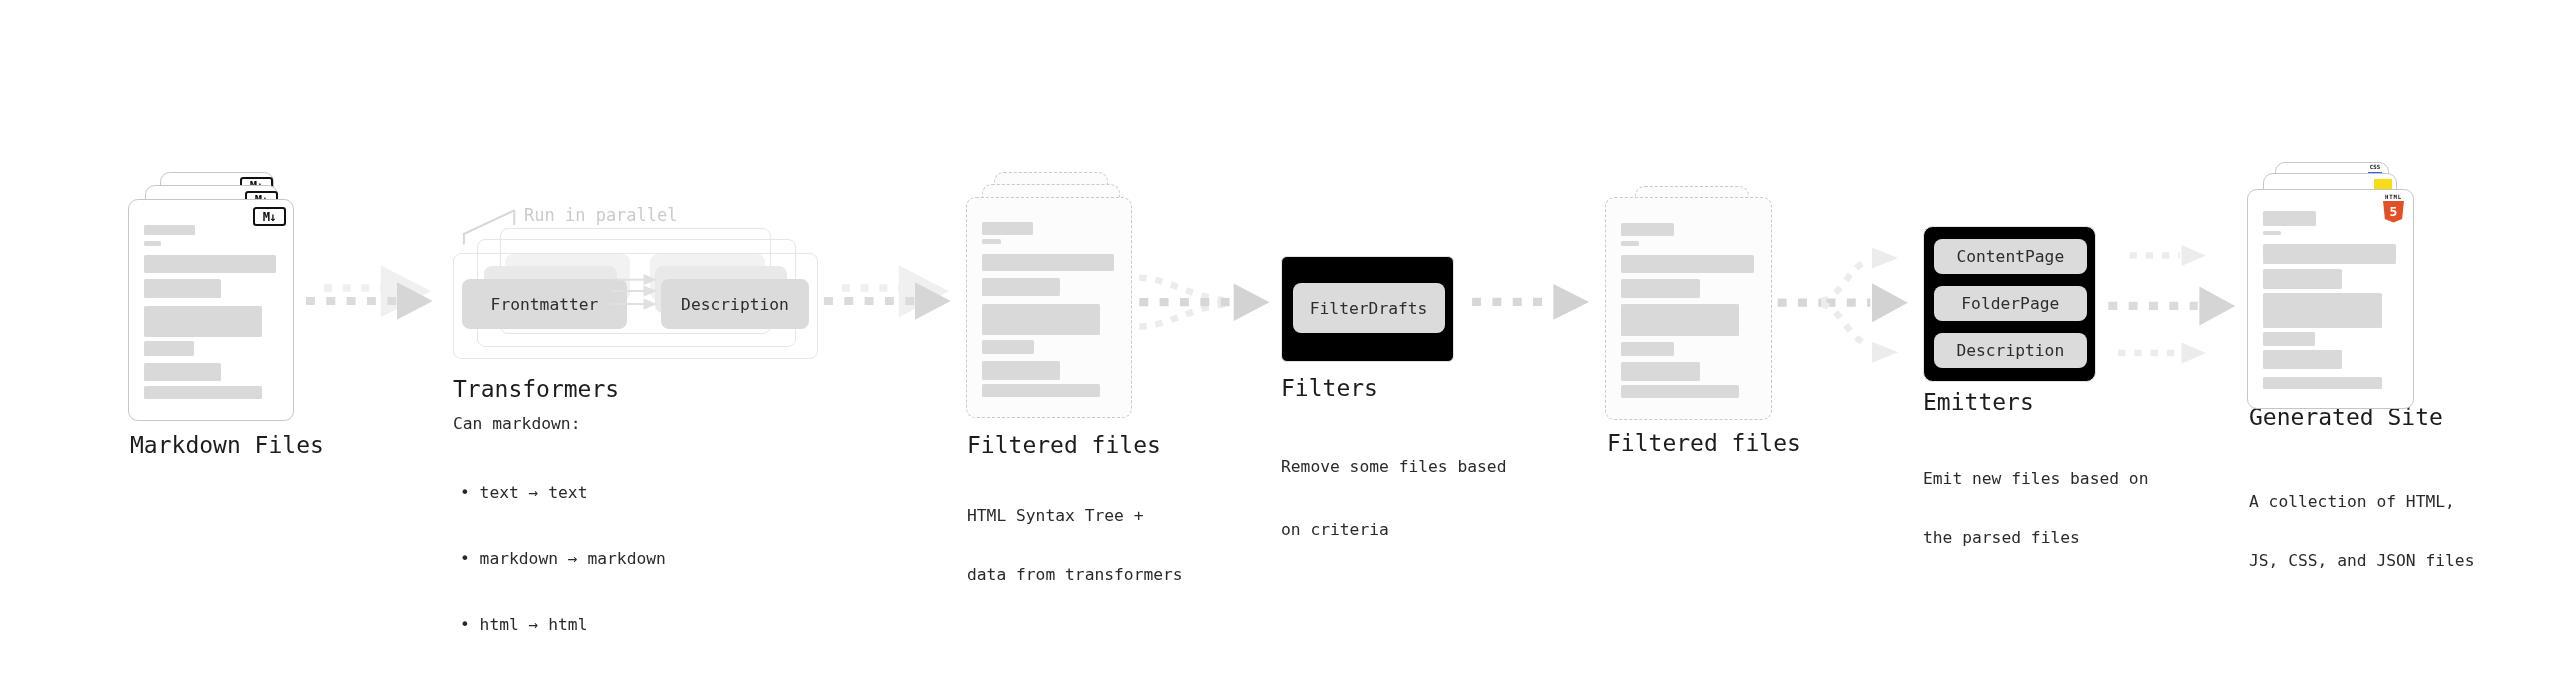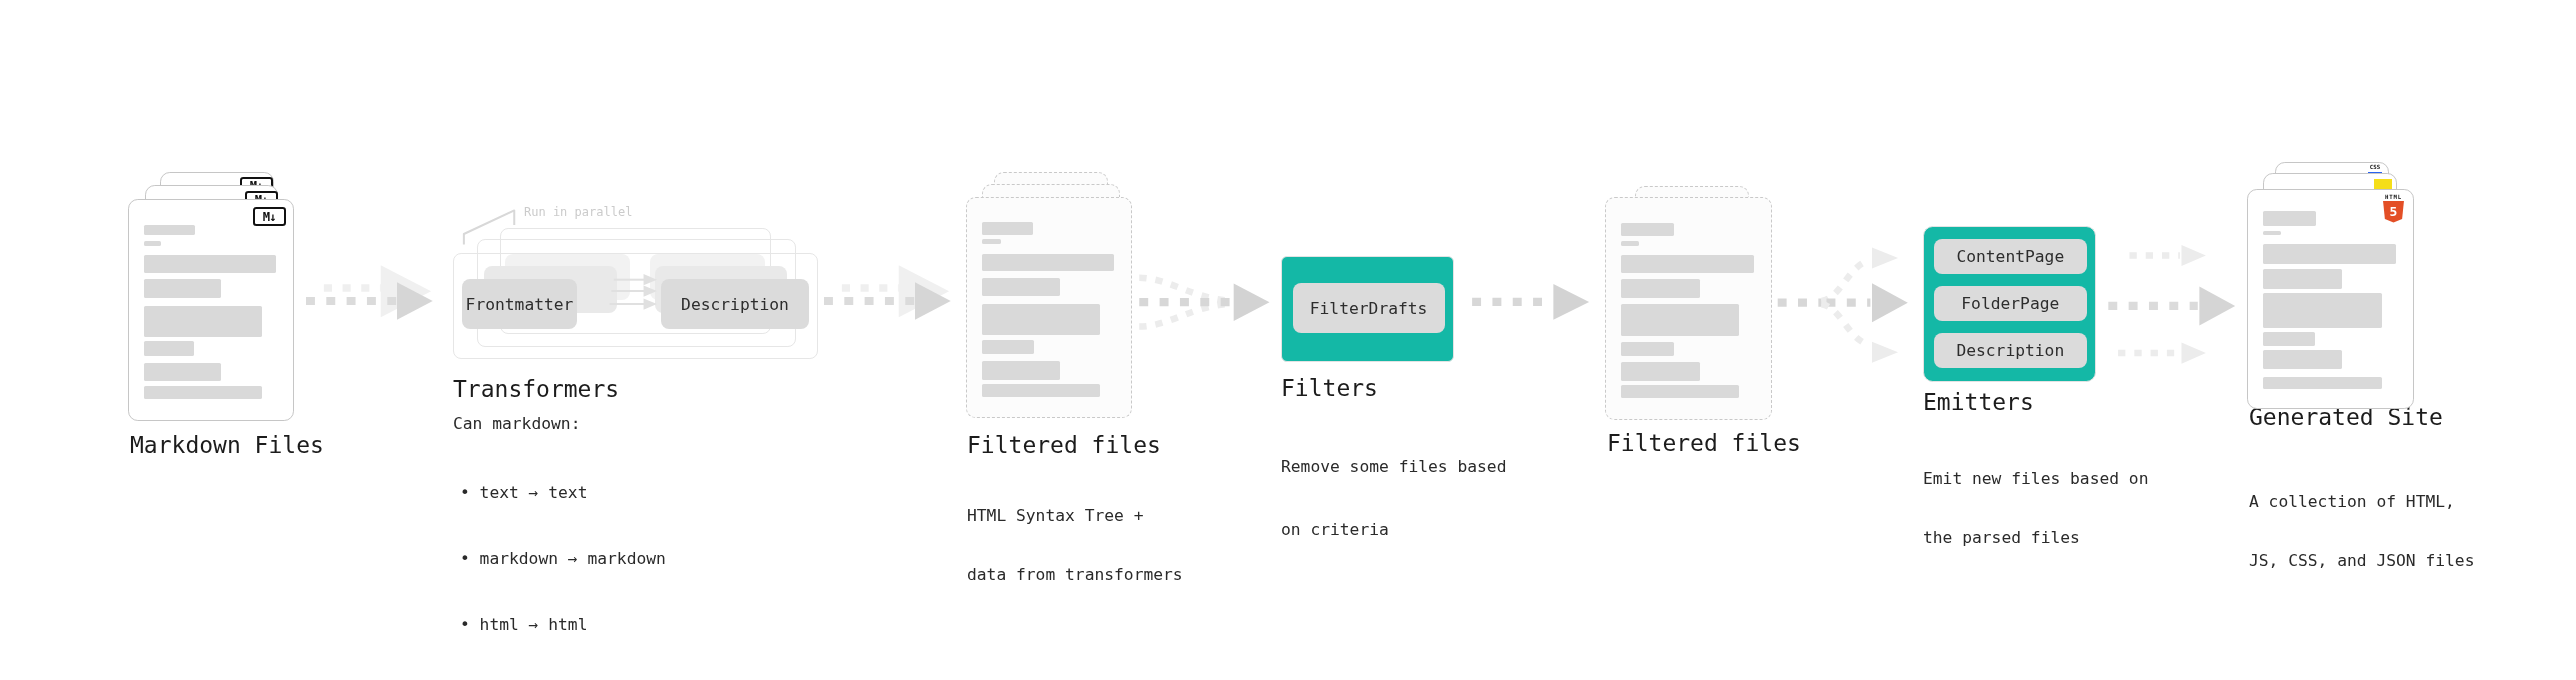--- a/index.html
+++ b/index.html
@@ -8,25 +8,25 @@
 
   
   .doc-card{position:absolute;background:#ffffff;border:1.6px solid #c6c6c6;border-radius:9.8px;box-sizing:border-box;}
   .doc-card.dashed{border:1.6px dashed #c9c9c9;background:#fcfcfc;}
   .bar{position:absolute;background:#d9d9d9;border-radius:1.6px;}
 
   
   .sec-label{position:absolute;font-size:23px;color:#1c1c1c;white-space:pre;}
   .caption{position:absolute;font-size:16.3px;color:#2a2a2a;line-height:19.5px;white-space:pre;}
   .caption div{white-space:pre;}
-  .annotation{position:absolute;font-size:12px;color:#cbcbcb;white-space:pre;}
+  .annotation{position:absolute;font-size:17px;color:#cbcbcb;white-space:pre;}
 
   
   .frame{position:absolute;border:1.6px solid #e6e6e6;border-radius:8.1px;box-sizing:border-box;}
-  .panel{position:absolute;border:1.6px solid #e3e3e3;border-radius:9.8px;background:#14b8a6;box-sizing:border-box;}
+  .panel{position:absolute;border:1.6px solid #e3e3e3;border-radius:9.8px;background:#000000;box-sizing:border-box;}
   .pill{position:absolute;background:#dbdbdb;border-radius:8.1px;display:flex;align-items:center;justify-content:center;font-size:16.3px;color:#2d2d2d;}
   .ghost{position:absolute;border-radius:8.1px;}
   .g1{background:#e9e9e9;}
   .g2{background:#f2f2f2;}
 
   
   .md-badge{position:absolute;width:32.5px;height:18.7px;border:2.4px solid #111;border-radius:3.3px;background:#fff;color:#111;
     font-weight:bold;font-size:12.2px;display:flex;align-items:center;justify-content:center;box-sizing:border-box;letter-spacing:-0.8px;}
   .css-badge{position:absolute;text-align:center;}
   .css-badge .css-word{font-size:5.7px;font-weight:bold;color:#111;line-height:5.7px;}
@@ -75,21 +75,21 @@
   <div>
     <div class="frame" style="left:500px;top:228px;width:271px;height:106px;"></div>
     <div class="frame" style="left:477px;top:239px;width:319px;height:108px;"></div>
     <div class="frame" style="left:453px;top:253px;width:365px;height:106px;"></div>
 
     <div class="ghost g2" style="left:505px;top:254px;width:125px;height:46px;"></div>
     <div class="ghost g1" style="left:484px;top:266px;width:133px;height:47px;"></div>
     <div class="ghost g2" style="left:650px;top:254px;width:115px;height:46px;"></div>
     <div class="ghost g1" style="left:655px;top:266px;width:132px;height:47px;"></div>
 
-    <div class="pill" style="left:462px;top:279px;width:115px;height:50px;">Frontmatter</div>
+    <div class="pill" style="left:462px;top:279px;width:165px;height:50px;">Frontmatter</div>
     <div class="pill" style="left:661px;top:279px;width:148px;height:50px;">Description</div>
 
     <svg style="left:608px;top:273px;" width="52" height="41" viewBox="0 0 64 50">
       <g stroke="#e0e0e0" stroke-width="2.5" fill="#e0e0e0">
         <line x1="7" y1="8" x2="45" y2="8"></line>
           <polygon points="45,3 45,13 57,8"></polygon>
         <line x1="4" y1="22" x2="45" y2="22"></line>
           <polygon points="45,17 45,27 57,22"></polygon>
         <line x1="2" y1="38" x2="45" y2="38"></line>
           <polygon points="45,33 45,43 57,38"></polygon>

